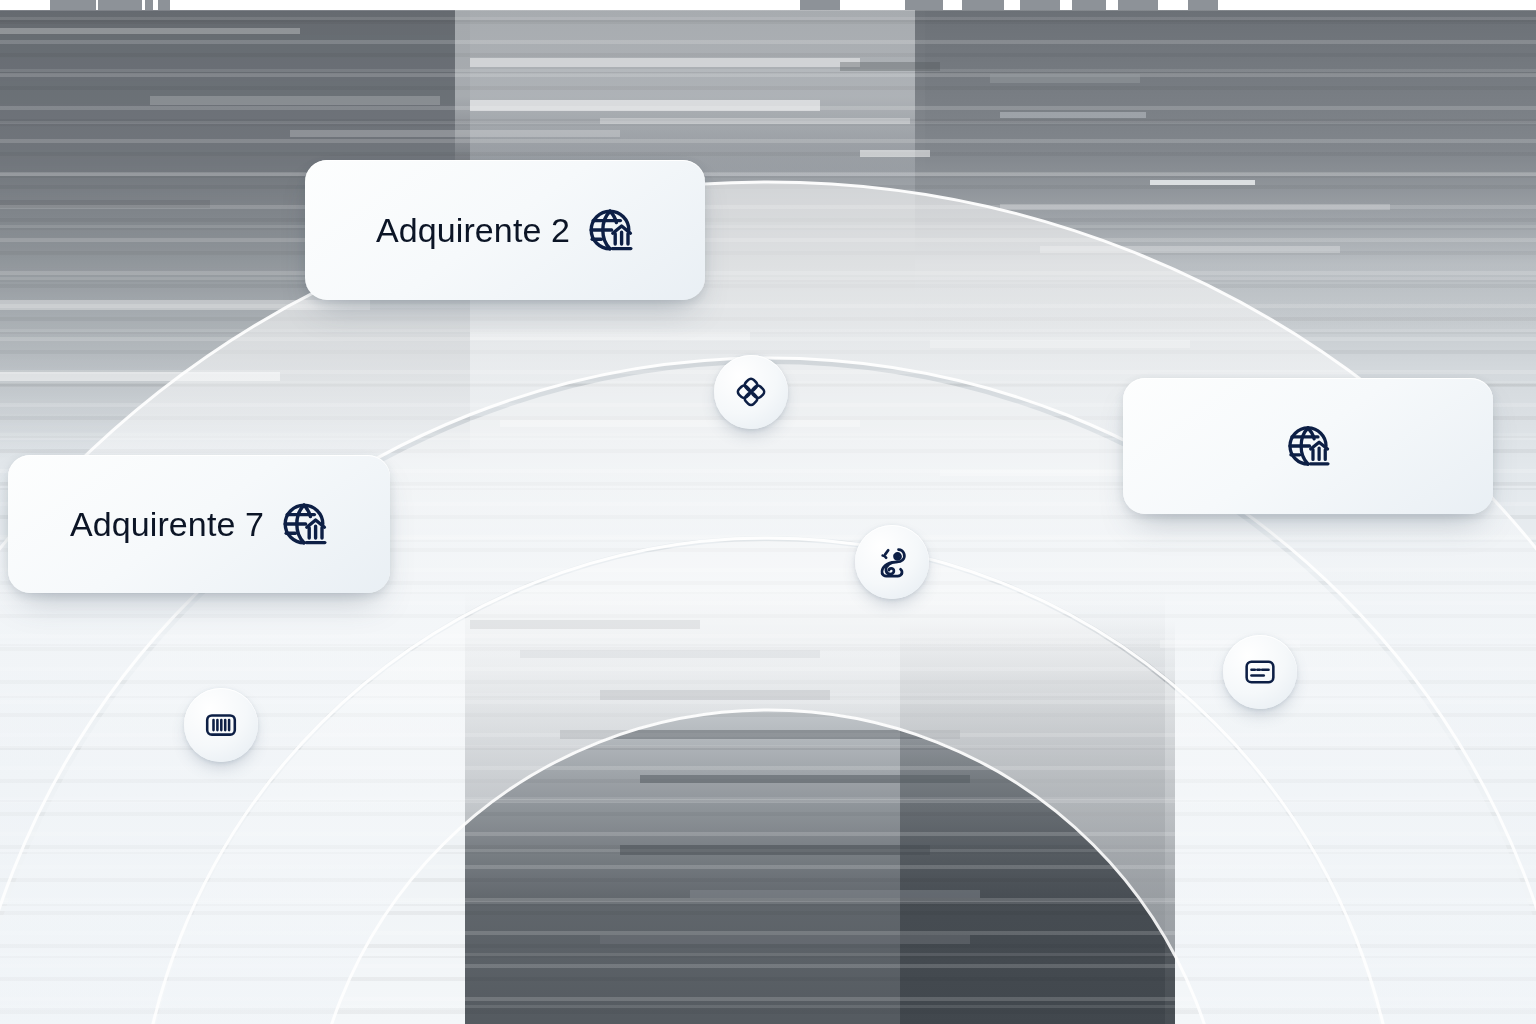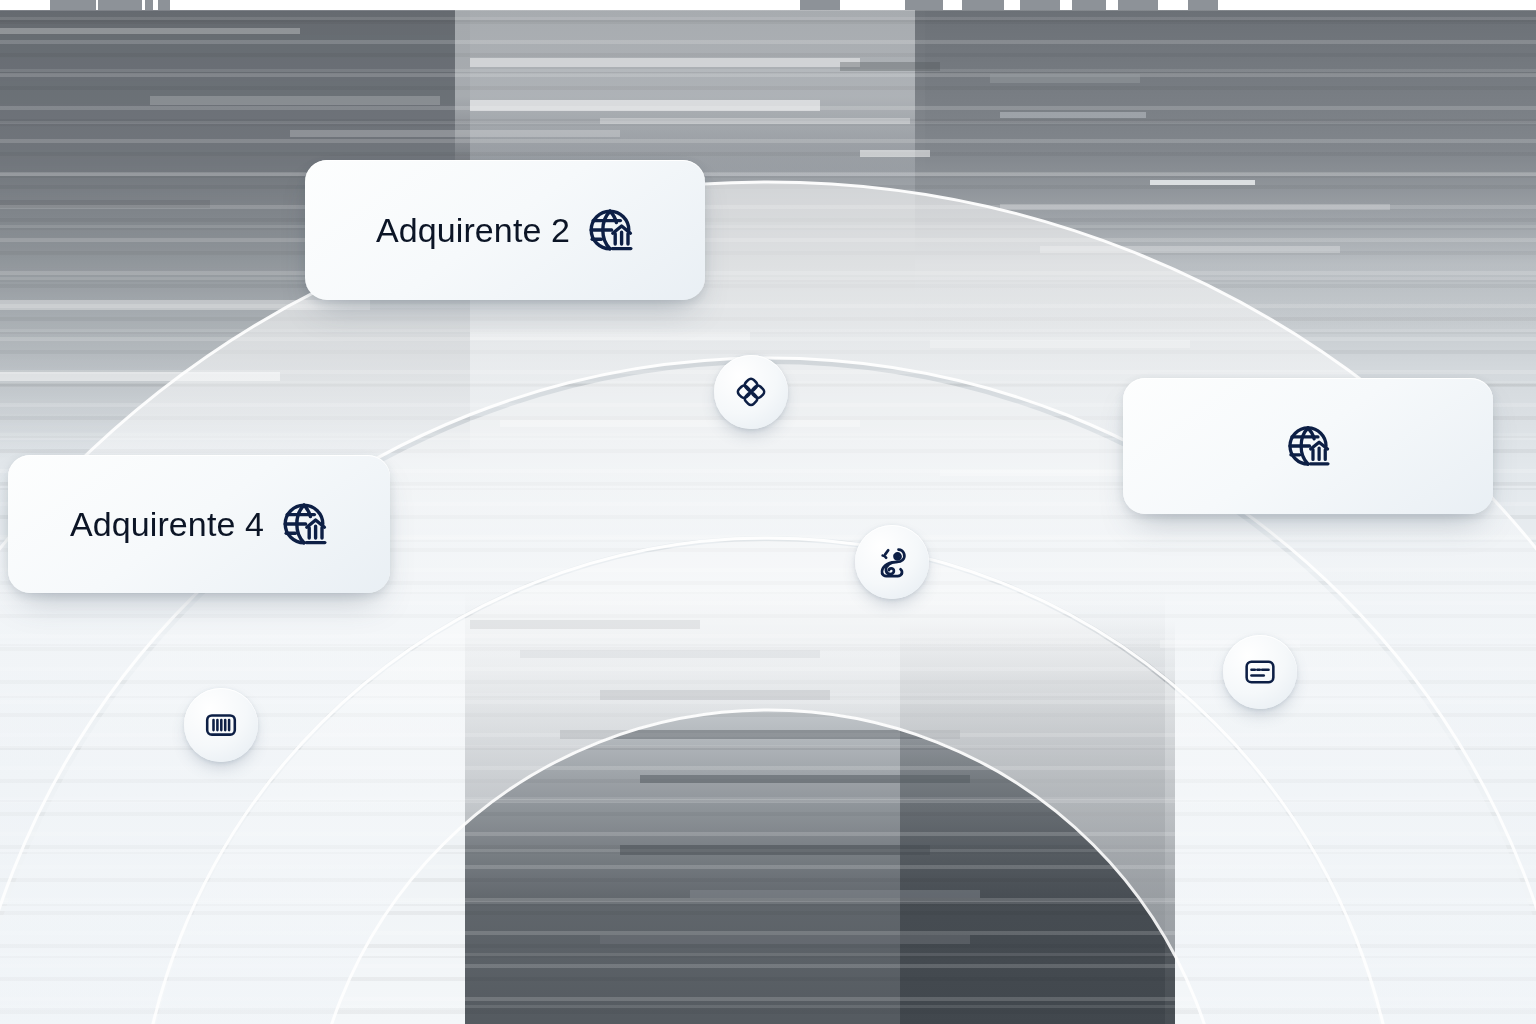--- a/index.html
+++ b/index.html
@@ -232,21 +232,21 @@
     <circle cx="768" cy="1170" r="720" fill="none" stroke="url(#bandGrad)" stroke-width="172"></circle>
     <circle cx="768" cy="1170" r="545" fill="none" stroke="url(#bandGrad)" stroke-width="168"></circle>
 
     <circle cx="768" cy="1170" r="988" fill="none" stroke="url(#lineGrad)" stroke-width="3"></circle>
     <circle cx="768" cy="1170" r="812" fill="none" stroke="url(#lineGrad)" stroke-width="3"></circle>
     <circle cx="768" cy="1170" r="632" fill="none" stroke="url(#lineGrad)" stroke-width="3"></circle>
     <circle cx="768" cy="1170" r="460" fill="none" stroke="url(#lineGrad)" stroke-width="3"></circle>
   </svg>
 
   <div class="card" id="card-adq1">
-    <span class="card-label">Adquirente 4</span>
+    <span class="card-label">Adquirente 7</span>
     <span class="card-icon">
       <svg width="48" height="48" viewBox="0 0 24 24" aria-hidden="true">
         <g class="ico-stroke">
           <path d="M12 2.6a9.4 9.4 0 1 0 0 18.8"></path>
           <path d="M12 2.6a9.4 9.4 0 0 1 9.4 9.4"></path>
           <path d="M2.6 12h10.2"></path>
           <path d="M3.6 7.3h13.6"></path>
           <path d="M3.1 16.6h4.6"></path>
           <path d="M12 2.6c-2.6 2.6-3.6 6-3.6 9.4 0 3.4 1 6.8 3.6 9.4"></path>
           <path d="M12 2.6c1.6 1.6 2.7 3.6 3.2 5.7"></path>

